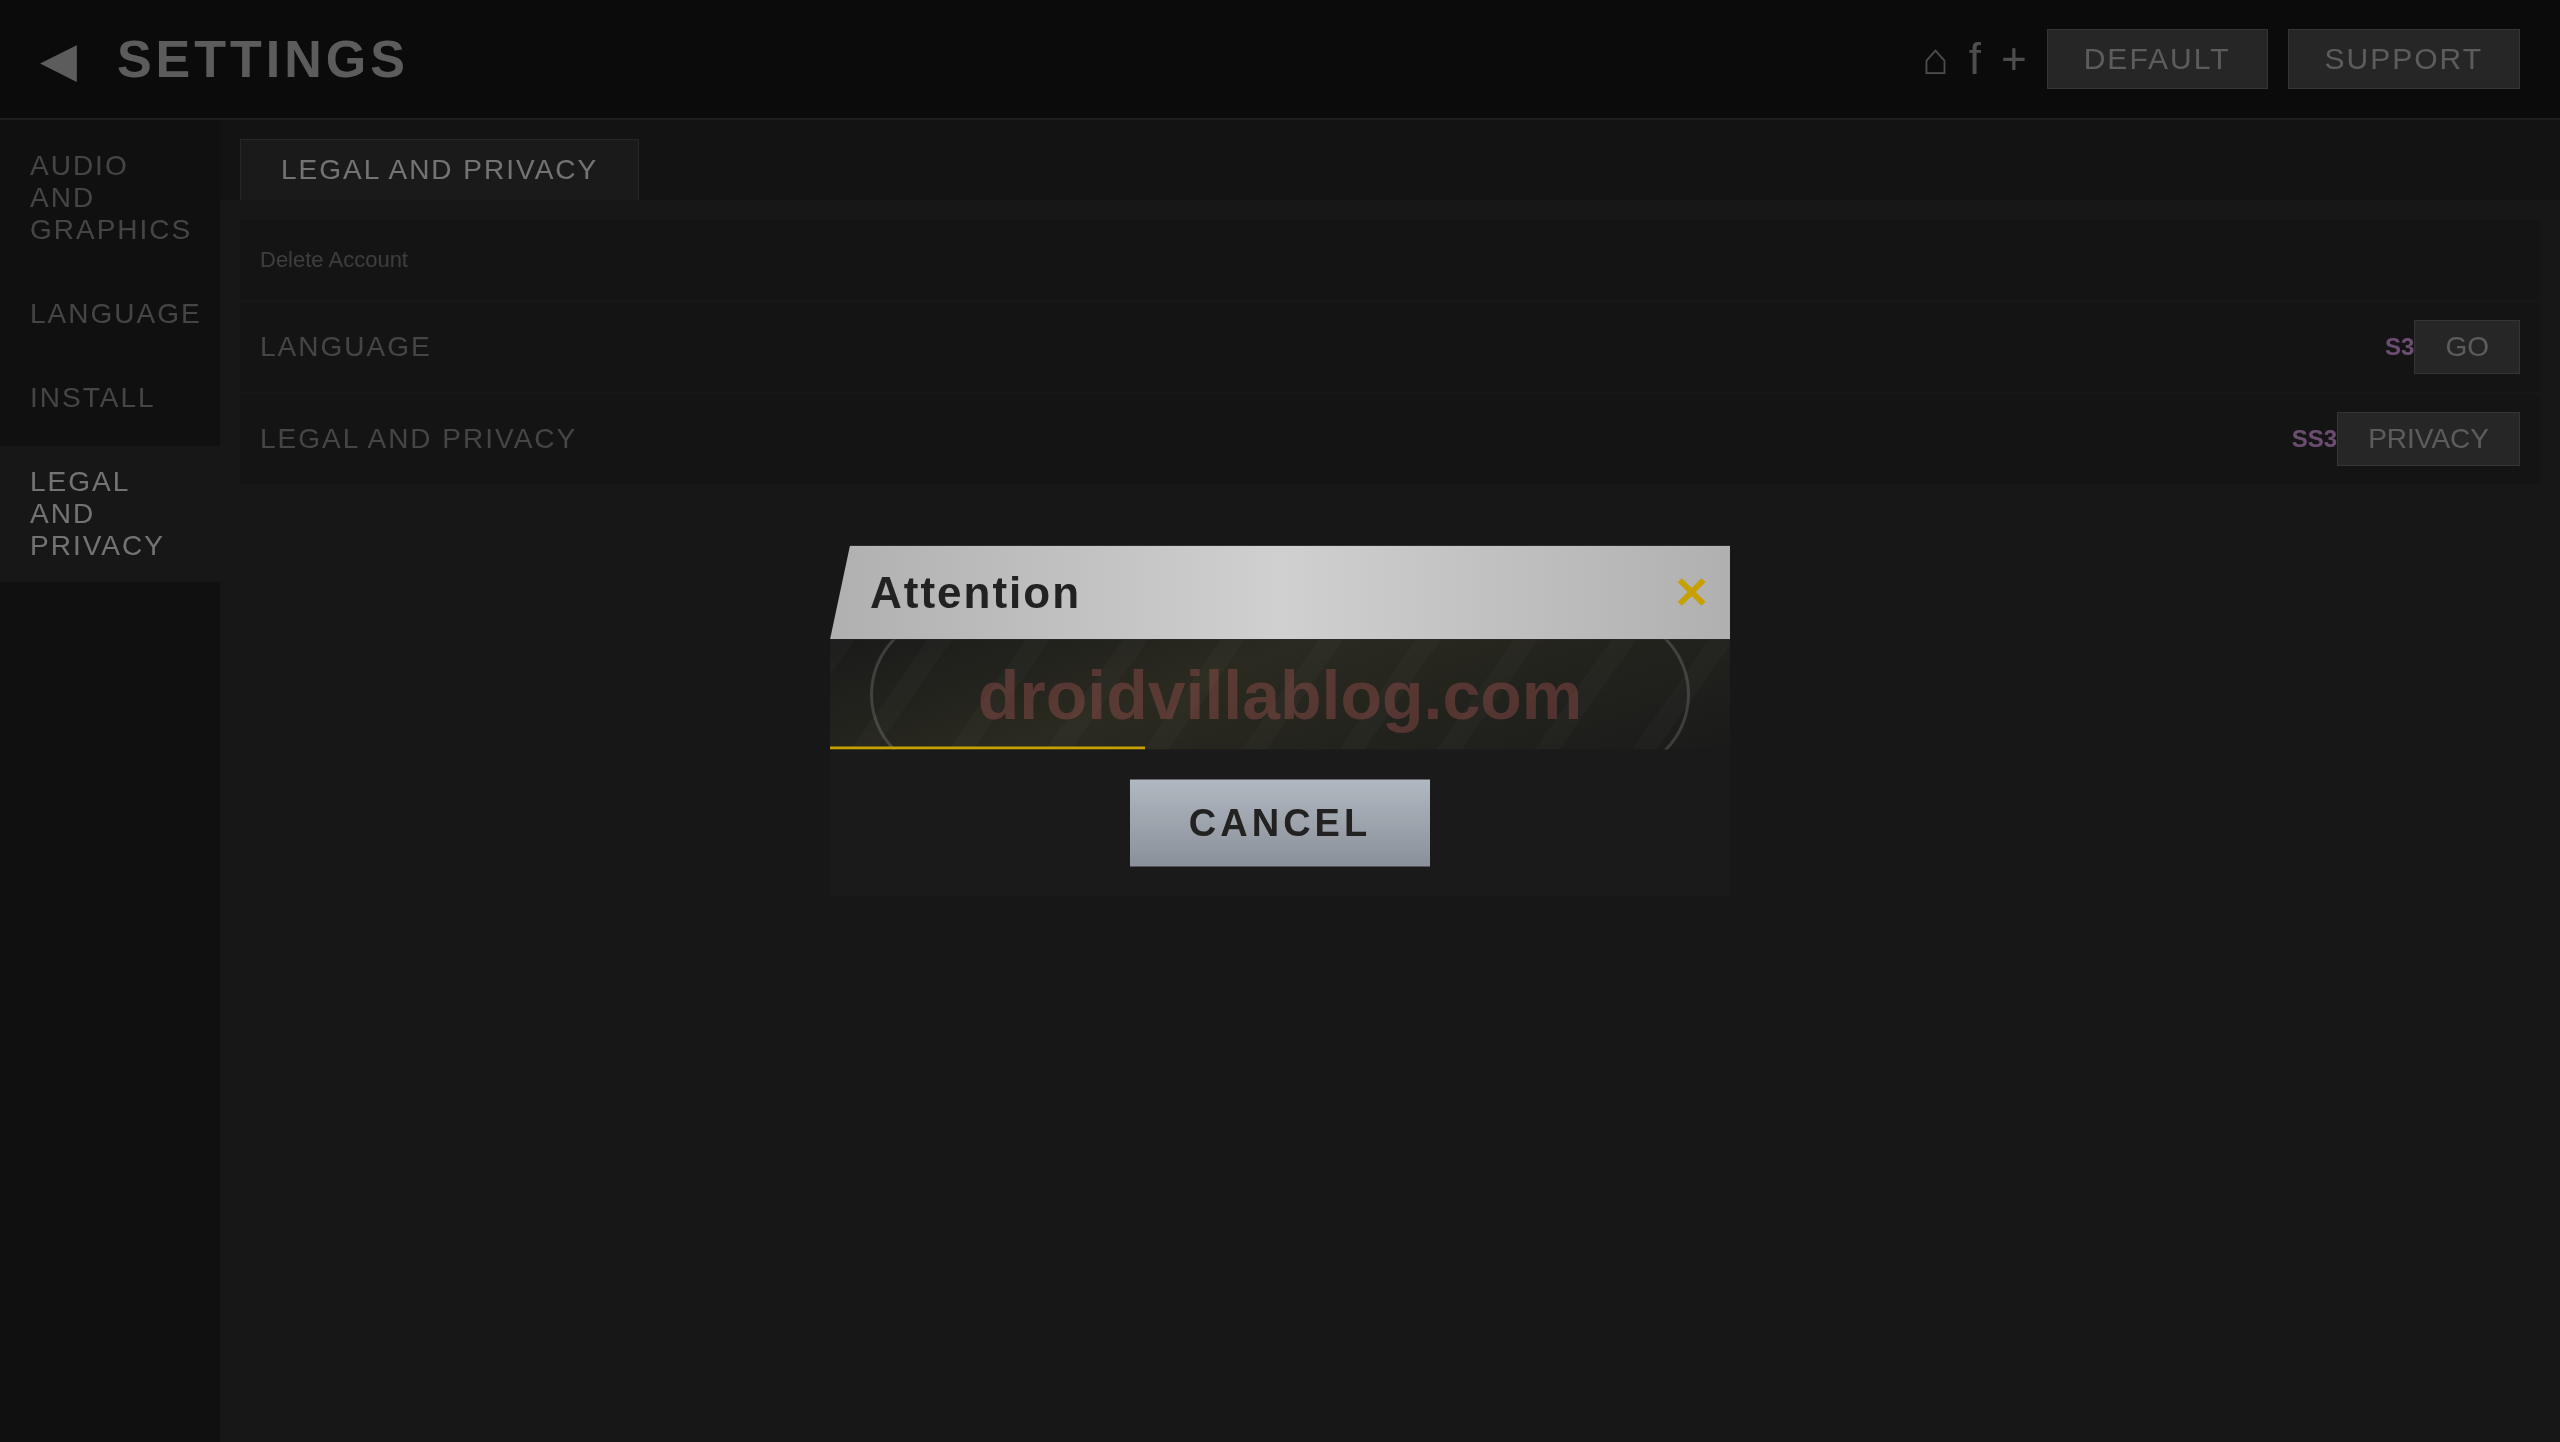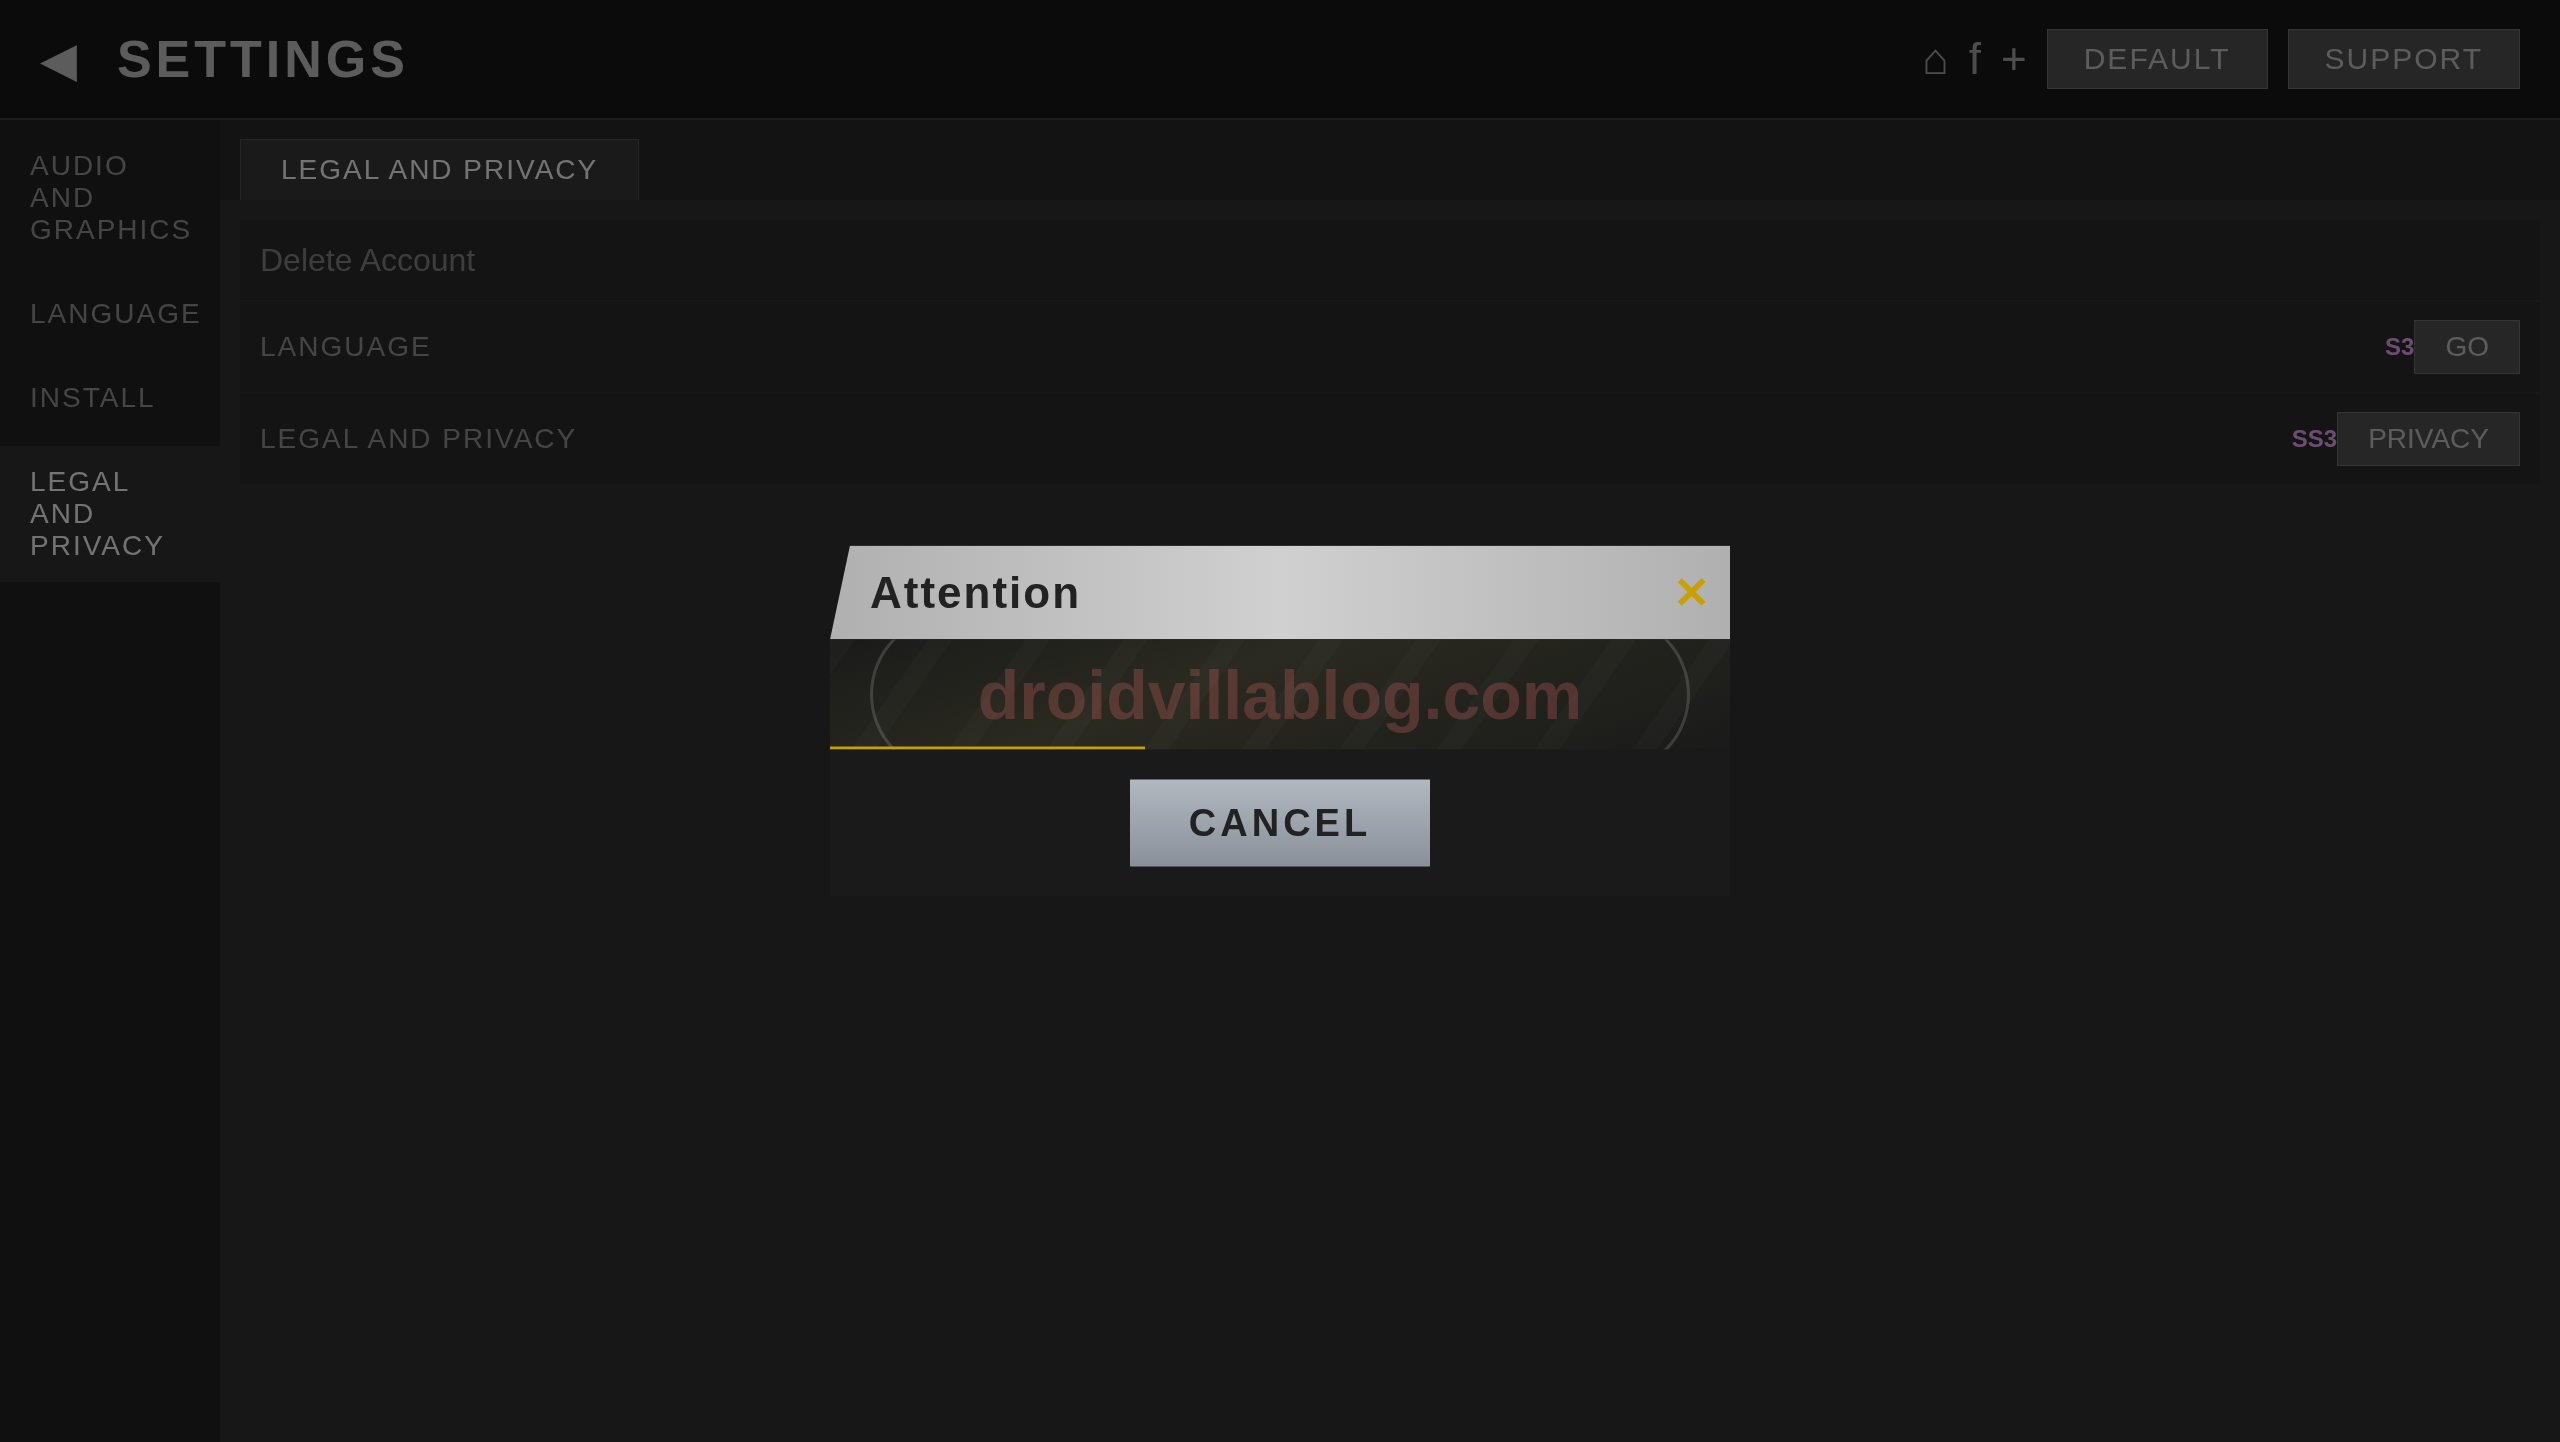--- a/index.html
+++ b/index.html
@@ -182,21 +182,21 @@
       background: #555;
       border: 1px solid #777;
       color: #ccc;
       padding: 10px 30px;
       font-size: 28px;
       cursor: pointer;
     }
 
     .delete-account-text {
       color: #888;
-      font-size: 32px;
+      font-size: 22px;
     }
 
     
     .overlay {
       position: absolute;
       inset: 0;
       background: rgba(0, 0, 0, 0.55);
       z-index: 10;
     }
 

